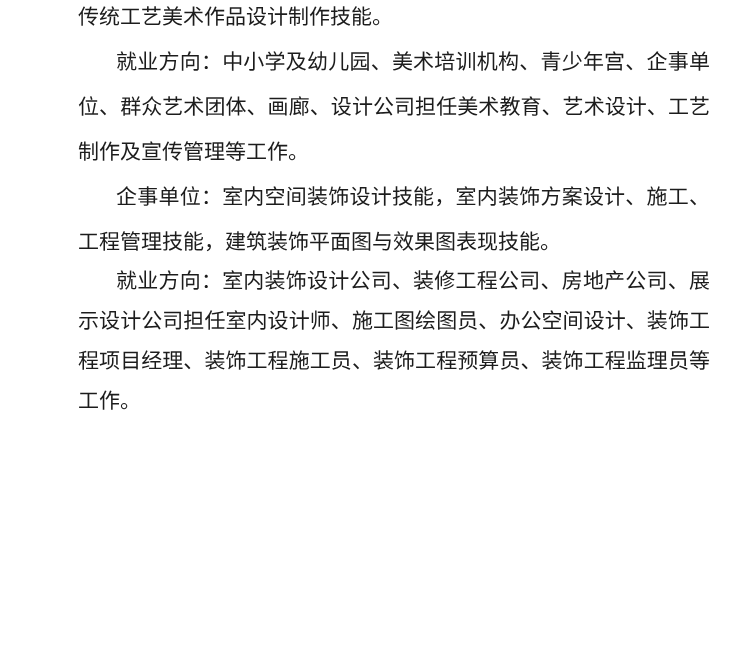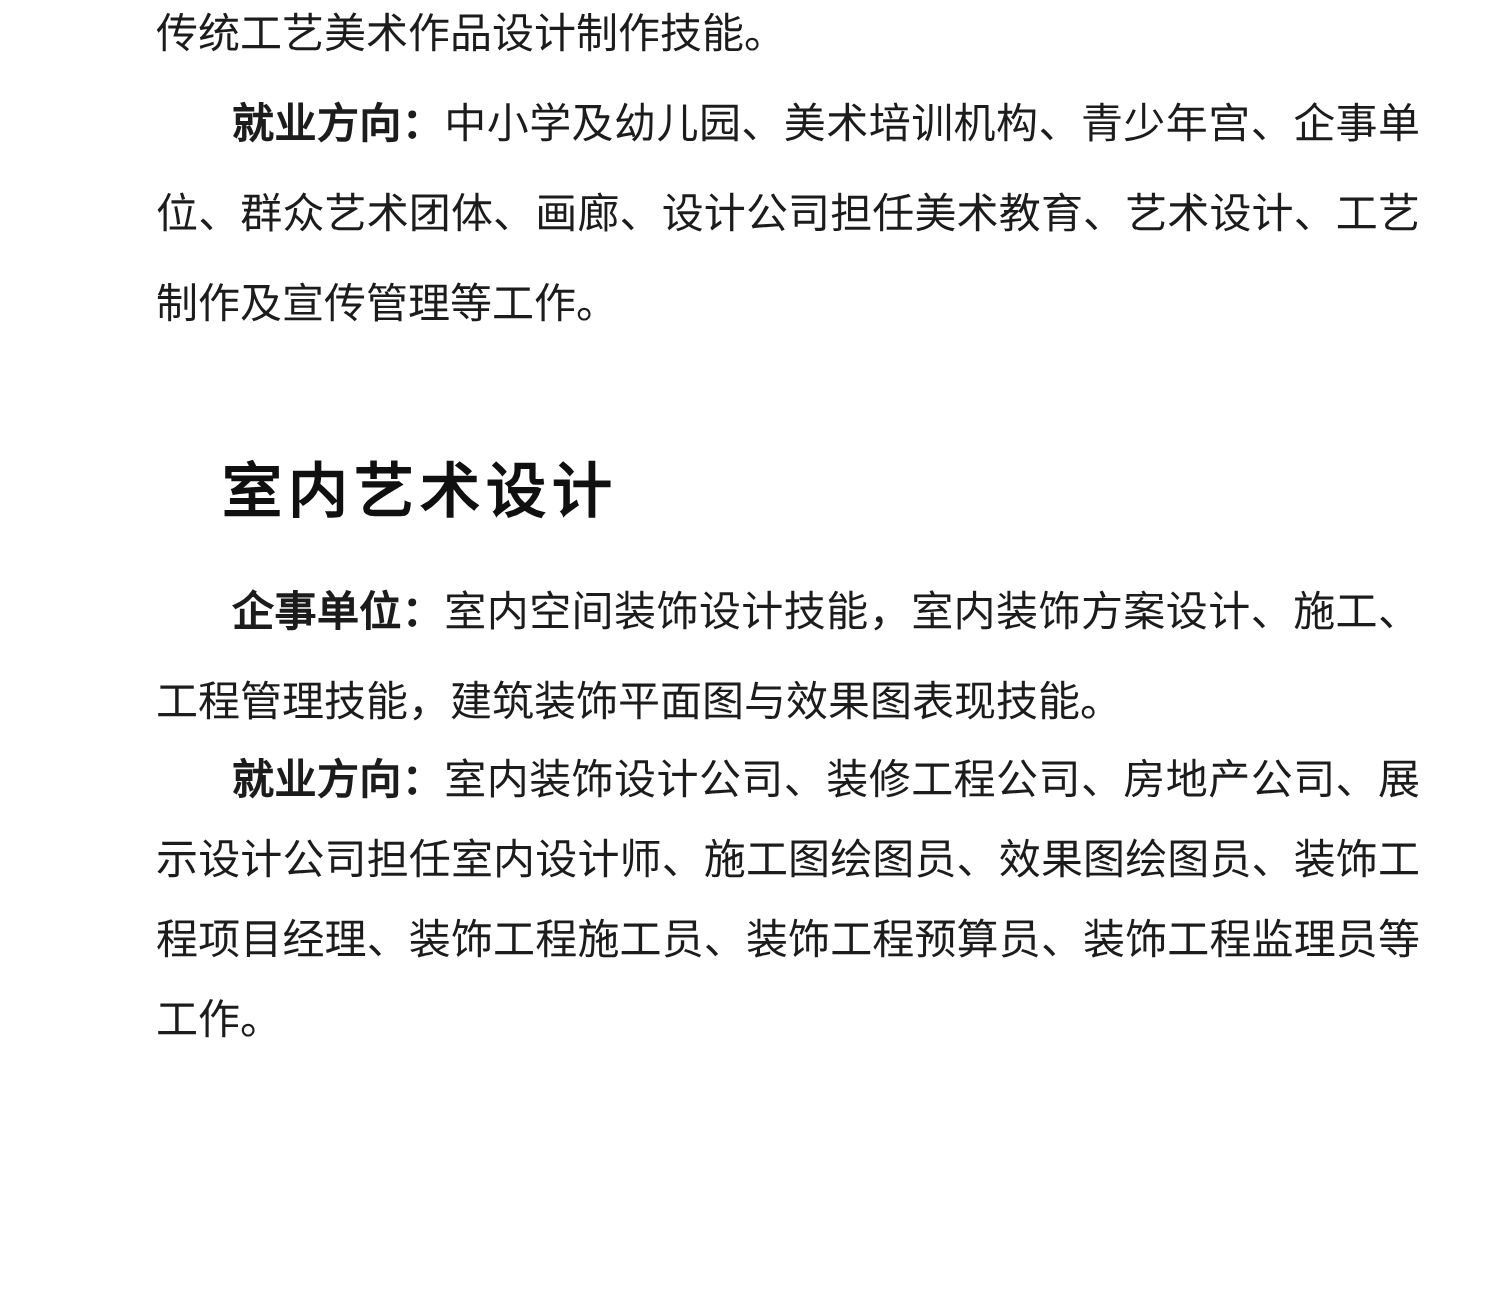--- a/index.html
+++ b/index.html
@@ -26,41 +26,40 @@
     line-height: 45px;
     text-align: justify;
     text-justify: inter-character;
     word-break: break-all;
   }
   .para.indent { text-indent: 38px; }
   .para.tight {
     line-height: 40px;
     margin-top: -4px;
   }
-  .run-label { font-weight: 700; }
+  .run-label { font-weight: 400; }
   .section-heading {
     margin: 57px 0 22px 33px;
     font-family: "Liberation Sans", "DejaVu Sans", sans-serif;
     font-size: 30px;
     line-height: 30px;
     font-weight: 700;
     letter-spacing: 3px;
     color: #101010;
     text-align: left;
   }
 </style>
 </head>
 <body>
 
 <div class="page">
 
   <p class="para">传统工艺美术作品设计制作技能。</p>
 
   <p class="para indent"><span class="run-label">就业方向：</span><span>中小学及幼儿园、美术培训机构、青少年宫、企事单位、群众艺术团体、画廊、设计公司担任美术教育、艺术设计、工艺制作及宣传管理等工作。</span></p>
 
-  <h1 class="section-heading">室内艺术设计</h1>
 
 
   <p class="para indent"><span class="run-label">企事单位：</span><span>室内空间装饰设计技能，室内装饰方案设计、施工、工程管理技能，建筑装饰平面图与效果图表现技能。</span></p>
 
-  <p class="para indent tight"><span class="run-label">就业方向：</span><span>室内装饰设计公司、装修工程公司、房地产公司、展示设计公司担任室内设计师、施工图绘图员、效果图绘图员、装饰工程项目经理、装饰工程施工员、装饰工程预算员、装饰工程监理员等工作。</span></p>
+  <p class="para indent tight"><span class="run-label">就业方向：</span><span>室内装饰设计公司、装修工程公司、房地产公司、展示设计公司担任室内设计师、施工图绘图员、办公空间设计、装饰工程项目经理、装饰工程施工员、装饰工程预算员、装饰工程监理员等工作。</span></p>
 
 </div>
 
 </body></html>

